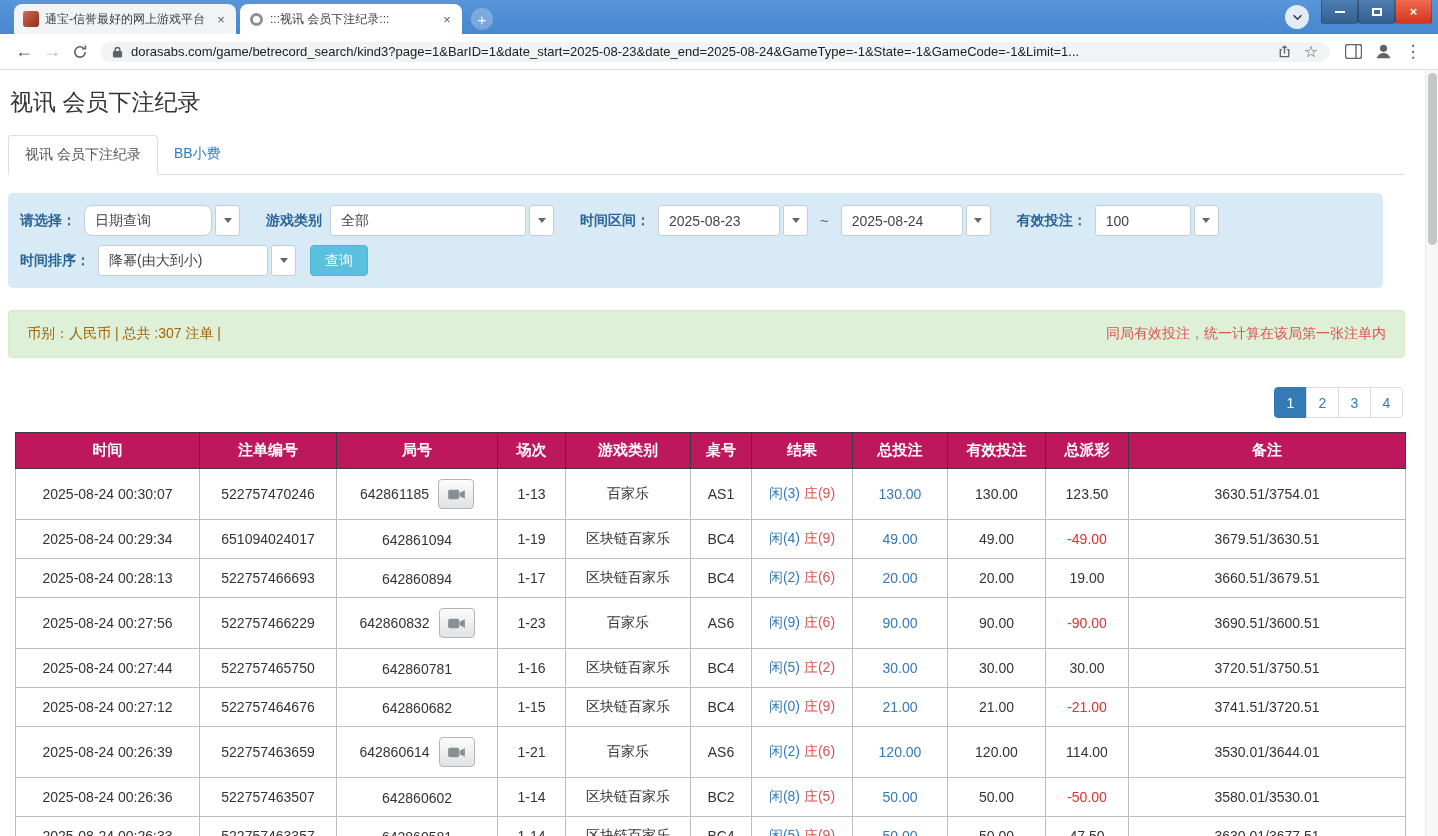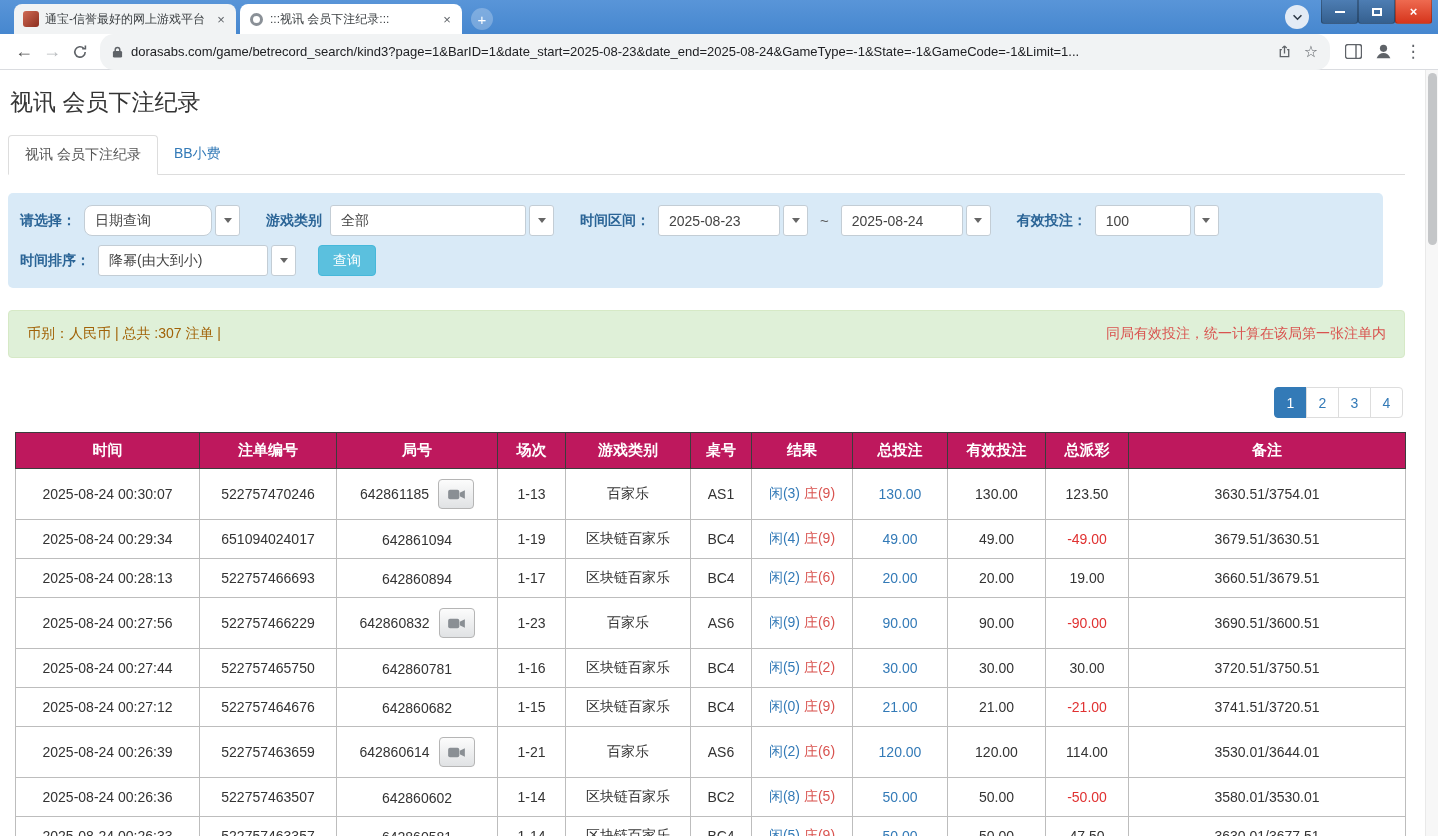--- a/index.html
+++ b/index.html
@@ -21,21 +21,21 @@
   .tab-search{width:24px;height:24px;border-radius:50%;background:#e3ebf5;align-self:center;margin-right:12px;display:flex;align-items:center;justify-content:center;}
   .win-btn{width:37px;height:24px;display:flex;align-items:center;justify-content:center;color:#fff;border:1px solid rgba(0,0,0,.25);border-top:none;border-radius:0 0 3px 3px;background:linear-gradient(#4d7db3,#35608f);}
   .win-btn.close{background:linear-gradient(#ee6a50,#d6351c);font-size:13px;font-weight:bold;margin-right:6px;}
   .win-min-bar{width:10px;height:2px;background:#fff;}
   .win-max-box{width:10px;height:8px;border:2px solid #fff;}
 
   
   .toolbar{height:36px;background:#fff;display:flex;align-items:center;padding:0 10px 0 10px;border-bottom:1px solid #dadce0;}
   .nav-btn{width:28px;height:28px;display:flex;align-items:center;justify-content:center;font-size:18px;color:#555;border-radius:50%;flex:none;}
   .nav-btn.disabled{color:#b8bbbe;}
-  .omnibox{flex:1;height:36px;background:#f1f3f4;border-radius:14px;display:flex;align-items:center;padding:0 12px;margin:0 8px 0 6px;min-width:0;}
+  .omnibox{flex:1;height:20px;background:#f1f3f4;border-radius:14px;display:flex;align-items:center;padding:0 12px;margin:0 8px 0 6px;min-width:0;}
   .lock-ic{flex:none;margin-right:8px;display:flex;}
   .url-text{flex:1;font-size:13px;color:#202124;white-space:nowrap;overflow:hidden;}
   .omni-ic{flex:none;margin-left:12px;display:flex;color:#5f6368;font-size:16px;line-height:1;}
   .tool-ic{width:30px;height:28px;display:flex;align-items:center;justify-content:center;color:#5f6368;flex:none;}
   .menu-dots{font-size:17px;}
 
   
   .page{width:1425px;height:766px;padding:0 20px 0 8px;overflow:hidden;background:#fff;}
   .page-title{font-size:23px;font-weight:400;color:#333;margin:17px 0 0 2px;}
   .nav-tabs{display:flex;border-bottom:1px solid #ddd;margin-top:17px;}
@@ -51,21 +51,21 @@
   .combo{display:flex;align-items:stretch;height:31px;cursor:pointer;}
   .combo-val{background:#fff;border:1px solid #c3cdd5;border-radius:3px;display:flex;align-items:center;padding:0 10px;font-size:14px;color:#444;white-space:nowrap;}
   .combo-btn{width:25px;margin-left:3px;border:1px solid #c3cdd5;border-radius:3px;background:#fff;display:flex;align-items:center;justify-content:center;}
   .caret{width:0;height:0;border-left:4px solid transparent;border-right:4px solid transparent;border-top:5px solid #666;}
   .w-select .combo-val{width:128px;border-radius:8px;}
   .w-game .combo-val{width:196px;}
   .w-date .combo-val{width:122px;}
   .w-pp .combo-val{width:96px;}
   .w-sort .combo-val{width:170px;}
   .tilde{margin:0 12px;font-size:15px;color:#555;}
-  .btn-search{margin-left:22px;height:31px;padding:0 14px;background:#5bc0de;border:1px solid #46b8da;border-radius:4px;color:#fff;font-size:14px;display:flex;align-items:center;cursor:pointer;}
+  .btn-search{margin-left:14px;height:31px;padding:0 14px;background:#5bc0de;border:1px solid #46b8da;border-radius:4px;color:#fff;font-size:14px;display:flex;align-items:center;cursor:pointer;}
 
   .alert{margin-top:22px;background:#dff0d8;border:1px solid #d6e9c6;border-radius:4px;padding:14px 18px;display:flex;justify-content:space-between;align-items:center;font-size:14px;}
   .alert-left{color:#a16207;}
   .alert-right{color:#d9534f;}
 
   .pagination{display:flex;justify-content:flex-end;margin:29px 2px 14px 0;}
   .page-btn{min-width:33px;height:31px;display:flex;align-items:center;justify-content:center;border:1px solid #ddd;margin-left:-1px;color:#337ab7;font-size:14px;background:#fff;cursor:pointer;text-decoration:none;}
   .page-btn:first-child{border-radius:4px 0 0 4px;margin-left:0;}
   .page-btn:last-child{border-radius:0 4px 4px 0;}
   .page-btn.active{background:#337ab7;border-color:#337ab7;color:#fff;}

